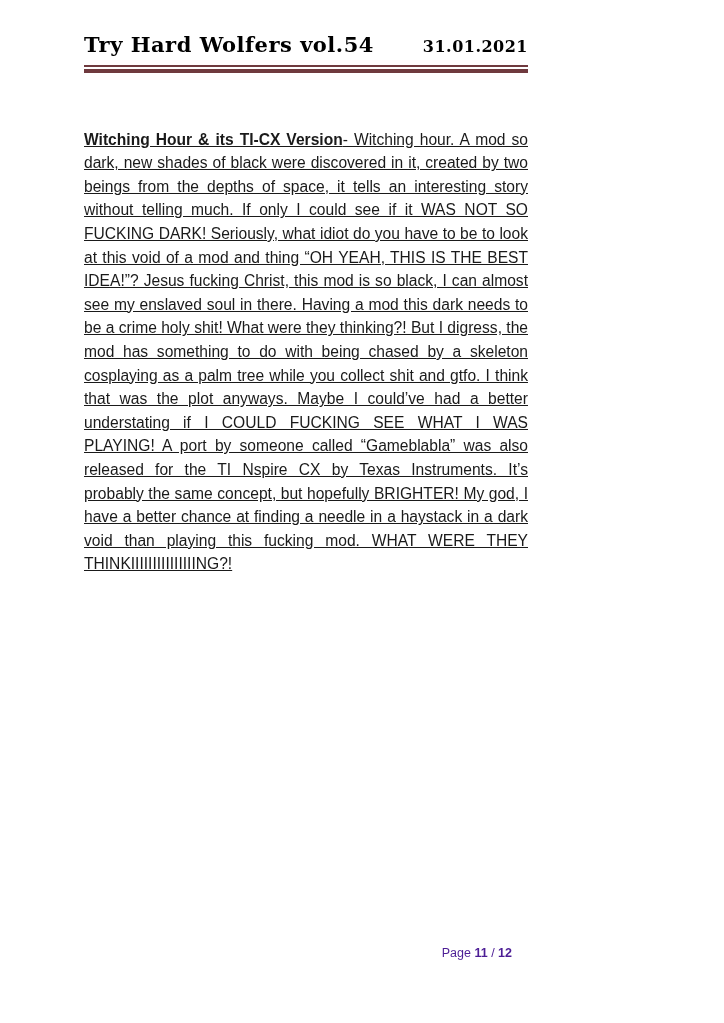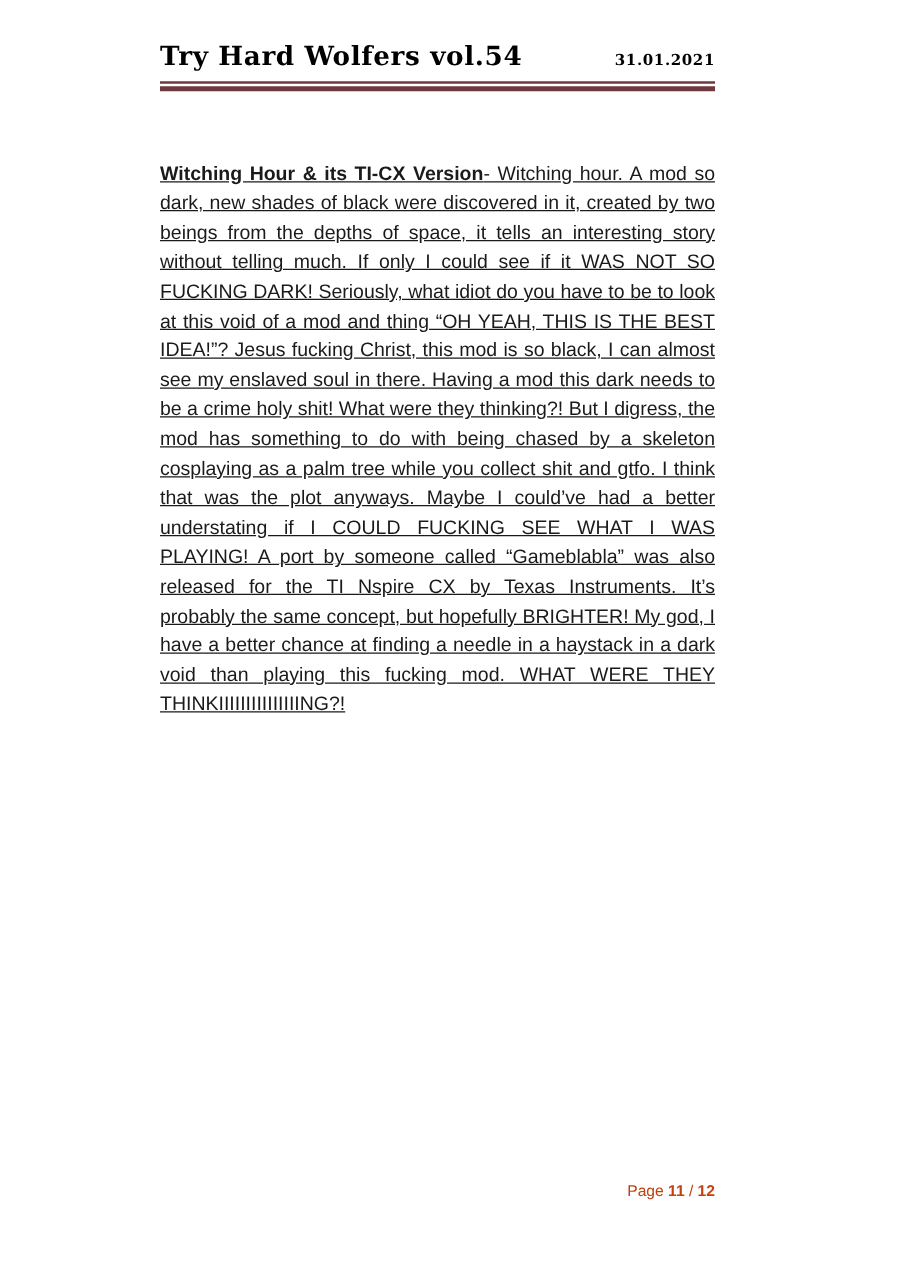--- a/index.html
+++ b/index.html
@@ -8,21 +8,20 @@
     background: #ffffff;
   }
   .sheet {
     position: relative;
     width: 612px;
     height: 1023px;
     background: #ffffff;
     overflow: hidden;
     font-family: "Liberation Sans", sans-serif;
     color: #1a1a1a;
-    margin-left: 44px;
   }
   
   .header-row {
     position: absolute;
     left: 84px;
     right: 84px;
     top: 32px;
     display: flex;
     justify-content: space-between;
     align-items: baseline;
@@ -30,21 +29,21 @@
   .header-title {
     font-family: "DejaVu Serif", serif;
     font-weight: bold;
     font-size: 21px;
     letter-spacing: 0.5px;
     color: #000000;
   }
   .header-date {
     font-family: "DejaVu Serif", serif;
     font-weight: bold;
-    font-size: 12px;
+    font-size: 16px;
     letter-spacing: 0.5px;
     color: #000000;
   }
   
   .header-rule {
     position: absolute;
     left: 84px;
     right: 84px;
     top: 65px;
   }
@@ -62,25 +61,25 @@
     text-align: justify;
     color: #1a1a1a;
     text-decoration: underline;
   }
   .article strong {
     font-weight: bold;
   }
   
   .footer {
     position: absolute;
-    right: 84px;
+    right: 100px;
     top: 945px;
     font-size: 12.5px;
     line-height: 16px;
-    color: #c2410c;
+    color: #4c1d95;
     white-space: pre;
   }
   .footer b { font-weight: bold; }
 </style>
 </head>
 <body>
 
 <div class="sheet" style="background: rgb(255, 255, 255);">
 
   <div class="header-row">

